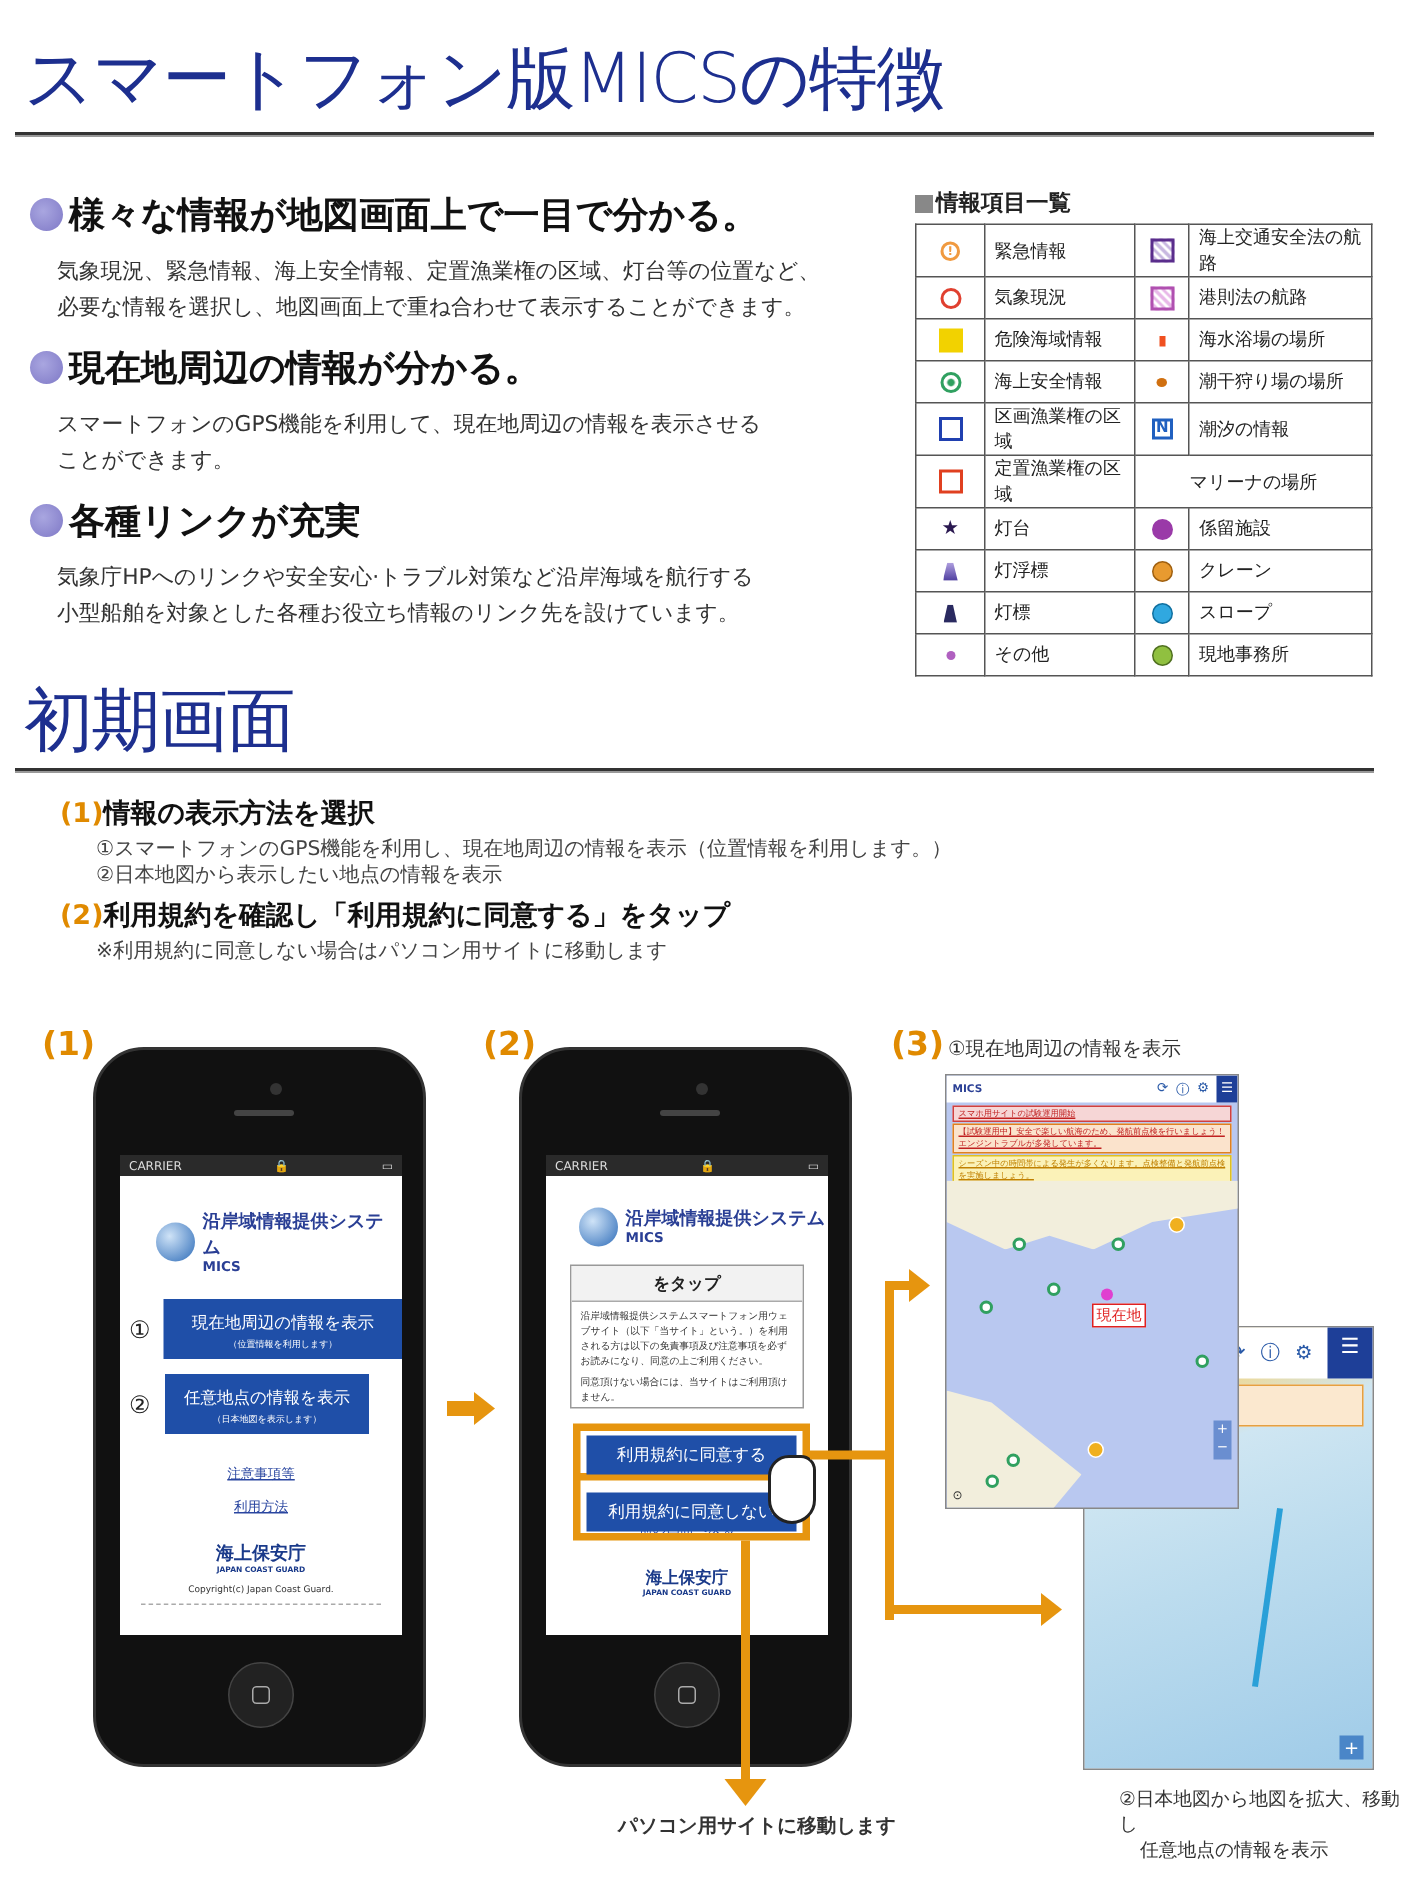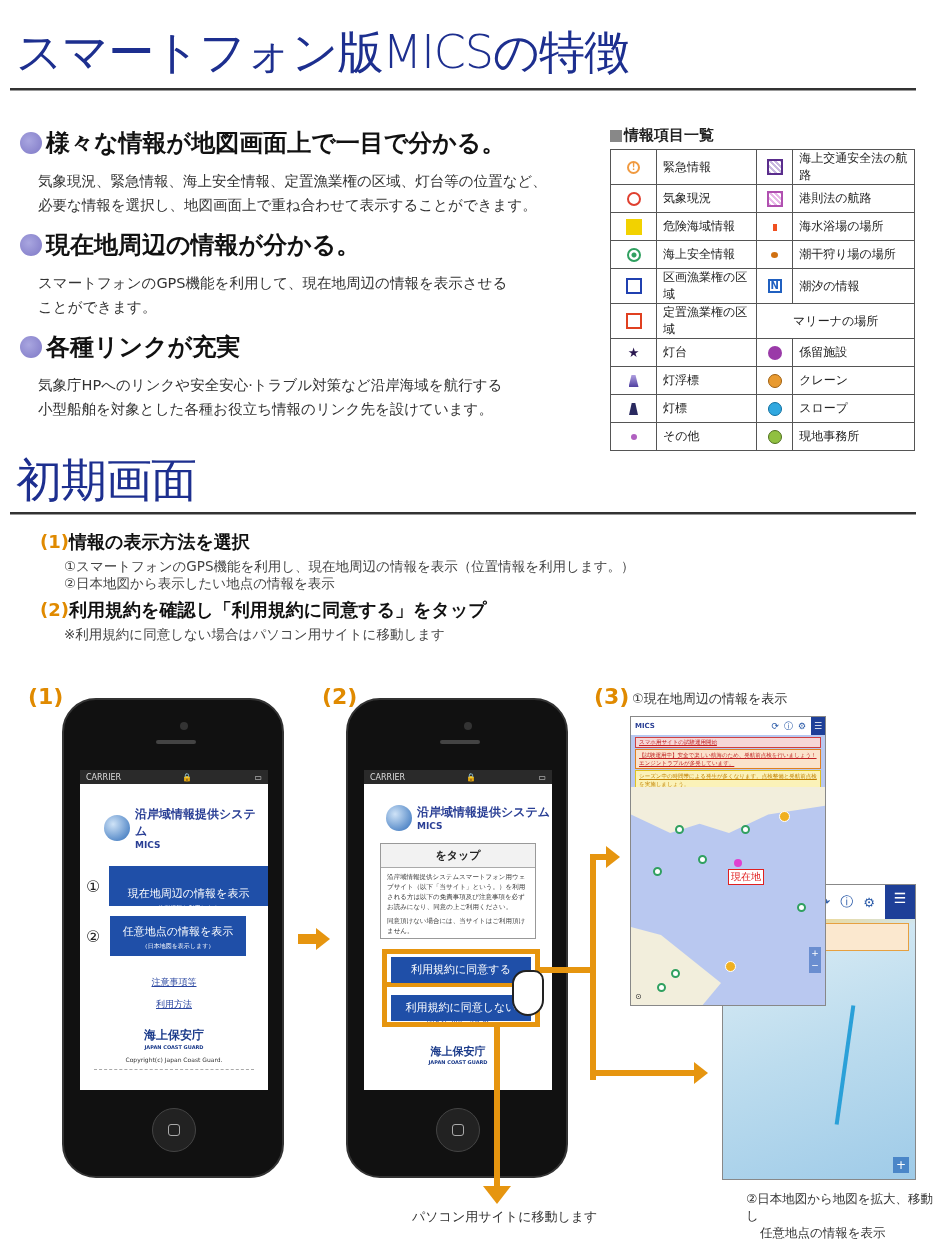--- a/index.html
+++ b/index.html
@@ -161,21 +161,21 @@
       </div>
     <div style="display:flex;align-items:center;margin:22px 0 0 24px;">
       <div style="width:26px;height:26px;border-radius:50%;background:radial-gradient(circle at 35% 35%,#cfe3f7,#2c6bb8);"></div>
       <div style="margin-left:5px;">
         <div style="font-size:12px;font-weight:bold;color:#2a3f95;">沿岸域情報提供システム</div>
         <div style="font-size:9px;font-weight:bold;color:#2a3f95;">MICS</div>
       </div>
     </div>
     <div style="display:flex;align-items:center;margin:16px 0 0 6px;">
       <span style="font-size:16px;width:24px;">①</span>
-      <div class="blue-btn" style="width:164px;height:40px;padding-top:20px;">
+      <div class="blue-btn" style="width:164px;height:40px;padding-top:8px;">
         <div>現在地周辺の情報を表示</div>
         <div style="font-size:6px;margin-top:3px;">（位置情報を利用します）</div>
       </div>
     </div>
     <div style="display:flex;align-items:center;margin:10px 0 0 6px;">
       <span style="font-size:16px;width:24px;">②</span>
       <div class="blue-btn" style="width:136px;height:40px;padding-top:8px;">
         <div>任意地点の情報を表示</div>
         <div style="font-size:6px;margin-top:3px;">（日本地図を表示します）</div>
       </div>
@@ -234,21 +234,21 @@
 
 <div class="abs orange" style="left:540px;top:967px;width:56px;height:6px;"></div>
 <div class="abs orange" style="left:590px;top:860px;width:6px;height:220px;"></div>
 <div class="abs orange" style="left:590px;top:854px;width:20px;height:6px;"></div>
 <div class="abs" style="left:606px;top:846px;width:0;height:0;border-top:11px solid transparent;border-bottom:11px solid transparent;border-left:14px solid #e6950f;"></div>
 <div class="abs orange" style="left:590px;top:1070px;width:104px;height:6px;"></div>
 <div class="abs" style="left:694px;top:1062px;width:0;height:0;border-top:11px solid transparent;border-bottom:11px solid transparent;border-left:14px solid #e6950f;"></div>
 
 <div class="abs orange" style="left:494px;top:1027px;width:6px;height:162px;"></div>
 <div class="abs" style="left:483px;top:1186px;width:0;height:0;border-left:14px solid transparent;border-right:14px solid transparent;border-top:18px solid #e6950f;"></div>
-<div class="abs" style="left:412px;top:1208px;font-size:13px;color:#333;">パソコン用サイトに移動します</div>
+<div class="abs" style="left:412px;top:1208px;font-size:13px;color:#333;font-weight:bold;">パソコン用サイトに移動します</div>
 
 <div class="abs" style="left:722px;top:884px;width:194px;height:296px;border:1px solid #888;background:linear-gradient(160deg,#e8c87a 0%,#f0d890 18%,#cfe6f2 30%,#bcdcee 55%,#9fcbe8 100%);">
   <div style="height:34px;background:#fff;display:flex;justify-content:flex-end;align-items:center;">
     <span style="color:#2a5aa8;font-size:14px;margin-right:10px;">⟳</span>
     <span style="color:#2a5aa8;font-size:13px;margin-right:10px;">ⓘ</span>
     <span style="color:#2a5aa8;font-size:13px;margin-right:10px;">⚙</span>
     <span style="background:#1e3f98;color:#fff;width:30px;height:34px;font-size:14px;text-align:center;line-height:26px;">☰</span>
   </div>
   <div style="margin:4px 6px;background:#fbe8cf;border:1px solid #e6a040;height:28px;"></div>
   <div class="abs" style="left:120px;top:120px;width:4px;height:120px;background:#2aa0d8;transform:rotate(8deg);"></div>

